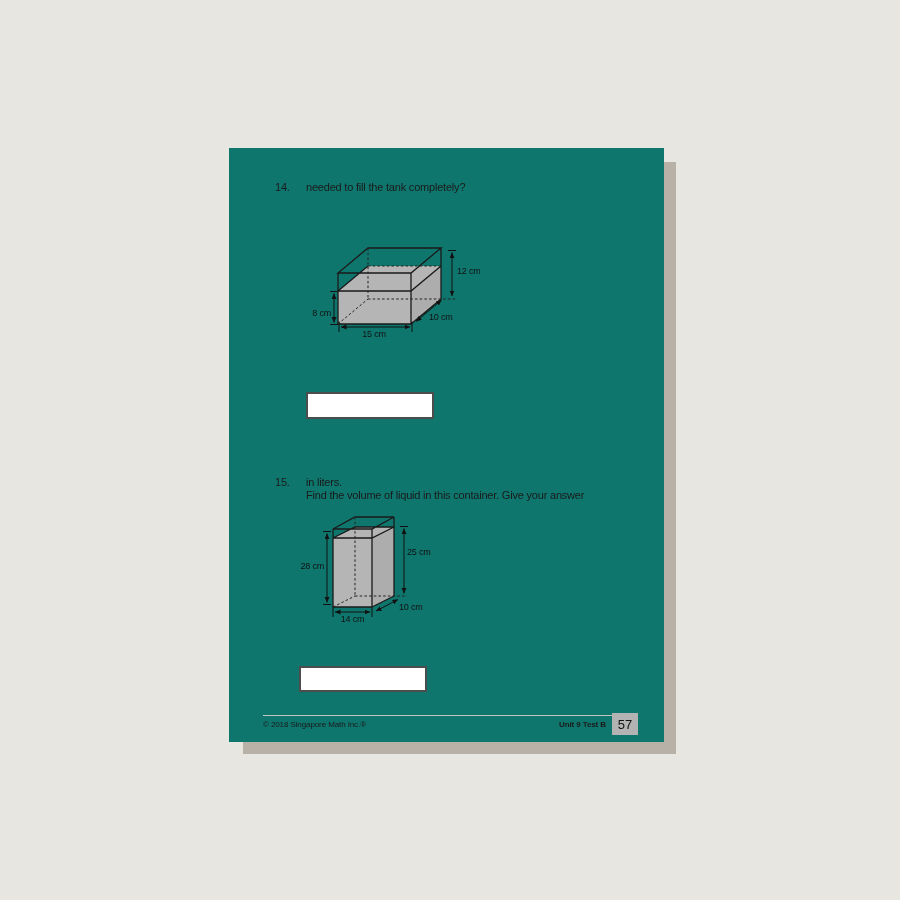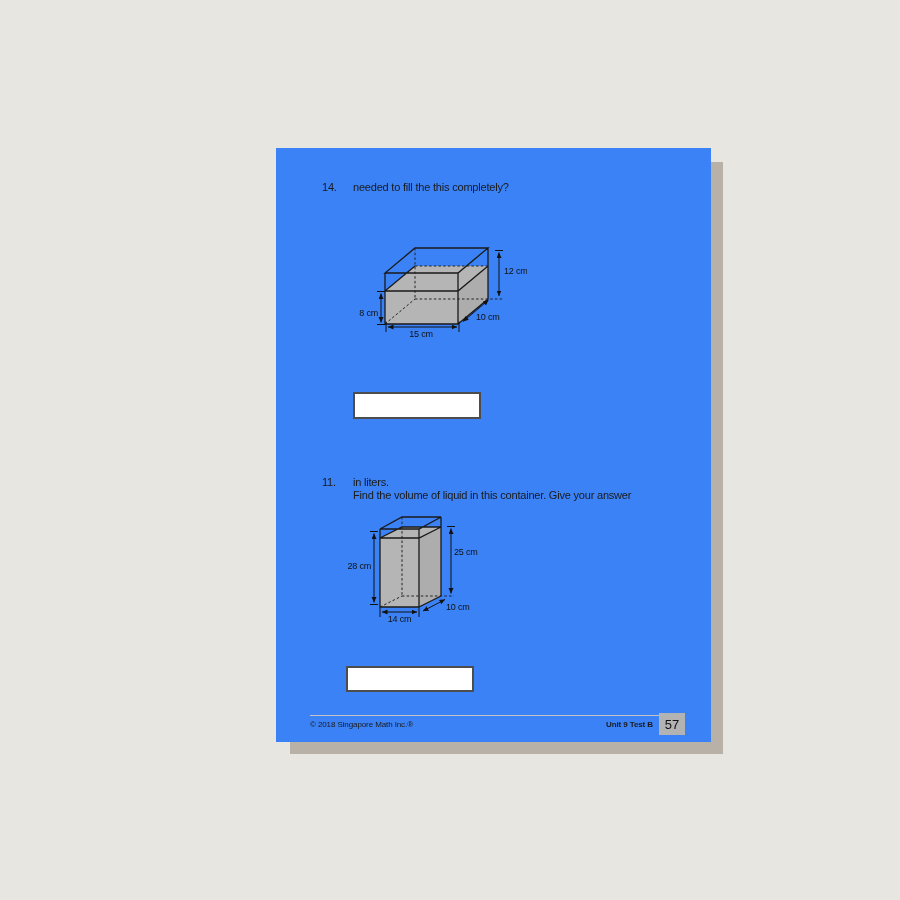--- a/index.html
+++ b/index.html
@@ -8,23 +8,22 @@
     background:#e8e6e0;
     font-family:"Liberation Sans","DejaVu Sans",sans-serif;
     color:#1a1a1a;
     position:relative;
     overflow:hidden;
   }
   .paper{
     position:absolute;
     left:229px;top:148px;
     width:435px;height:594px;
-    background:#3b82f6;
+    background:#0f766e;
     box-shadow:13px 13px 0 -1px #b8b1a8;
-    margin-left:47px;
   }
   .q-row{position:absolute;left:0;width:100%;}
   .q-num{
     position:absolute;left:46px;top:0;
     font-size:11px;line-height:13px;letter-spacing:-0.2px;
   }
   .q-text{
     position:absolute;left:77px;top:0;
     font-size:11px;line-height:13px;letter-spacing:-0.2px;
     white-space:nowrap;
@@ -63,21 +62,21 @@
   }
 </style>
 </head>
 <body>
 
 <div class="paper">
 
   <div class="q-row" style="top:33px;">
     <div class="q-num">14.</div>
     <div class="q-text">
-      <div>needed to fill the this completely?</div>
+      <div>needed to fill the tank completely?</div>
     </div>
   </div>
 
   <svg class="diagram" style="left:71px;top:97px;" width="180" height="110" viewBox="300 245 180 110">
     <defs>
       <marker id="ah14" markerUnits="userSpaceOnUse" markerWidth="8" markerHeight="8" refX="5.5" refY="2.5" orient="auto-start-reverse">
         <path d="M0,0 L5.5,2.5 L0,5 Z" fill="#111"></path>
       </marker>
     </defs>
     <polygon points="338,291 411,291 411,324 338,324" fill="#b5b5b5"></polygon>
@@ -110,21 +109,21 @@
     </g>
     <g>
       <line class="dim" x1="416" y1="321.5" x2="441.5" y2="300" marker-start="url(#ah14)" marker-end="url(#ah14)"></line>
       <text x="429" y="319.5" text-anchor="start">10 cm</text>
     </g>
   </svg>
 
   <div class="answer-box" style="left:77px;top:244px;width:128px;height:27px;"></div>
 
   <div class="q-row" style="top:328px;">
-    <div class="q-num">11.</div>
+    <div class="q-num">15.</div>
     <div class="q-text">
       <div>in liters.</div>
       <div>Find the volume of liquid in this container. Give your answer</div>
     </div>
   </div>
 
   <svg class="diagram" style="left:61px;top:357px;" width="165" height="125" viewBox="290 505 165 125">
     <defs>
       <marker id="ah15" markerUnits="userSpaceOnUse" markerWidth="8" markerHeight="8" refX="5.5" refY="2.5" orient="auto-start-reverse">
         <path d="M0,0 L5.5,2.5 L0,5 Z" fill="#111"></path>

